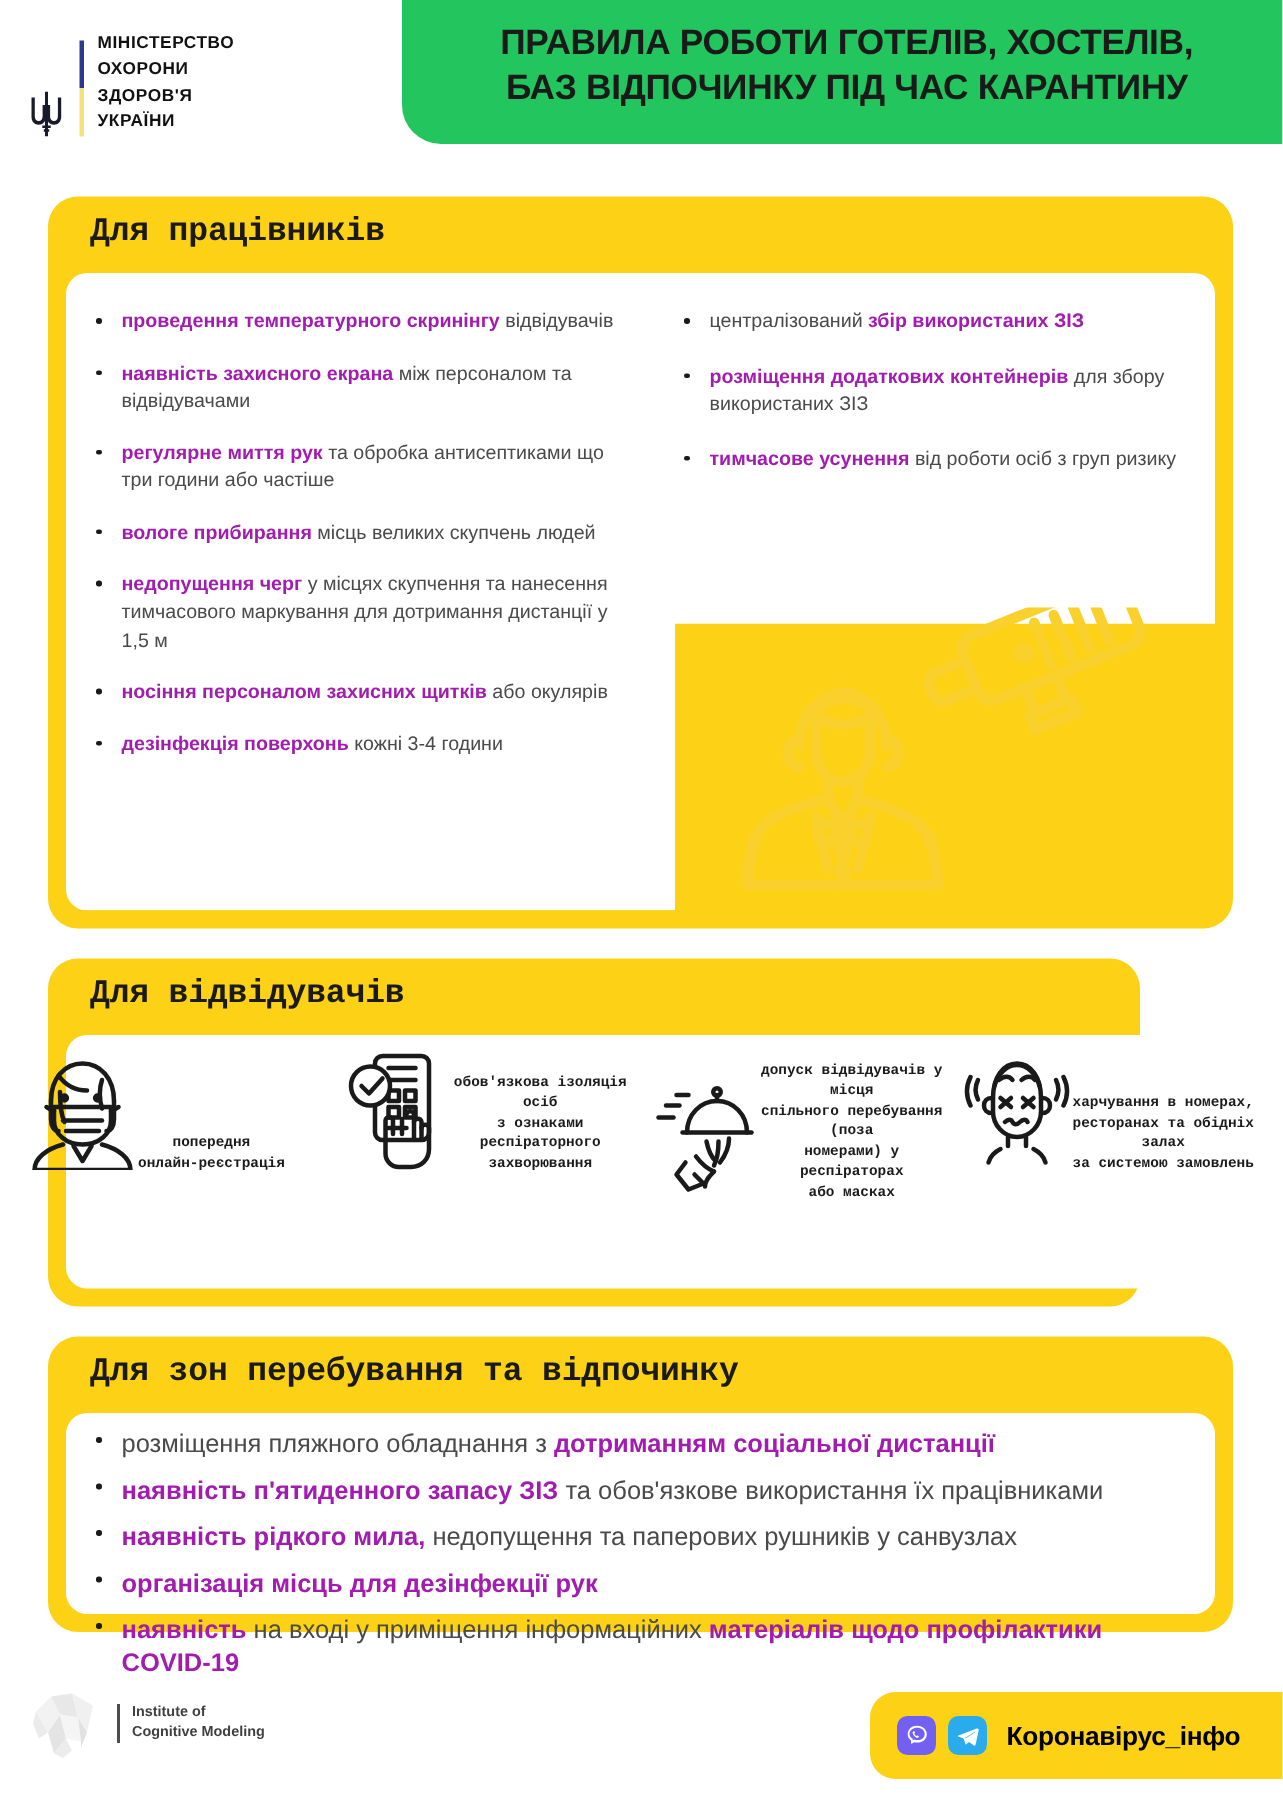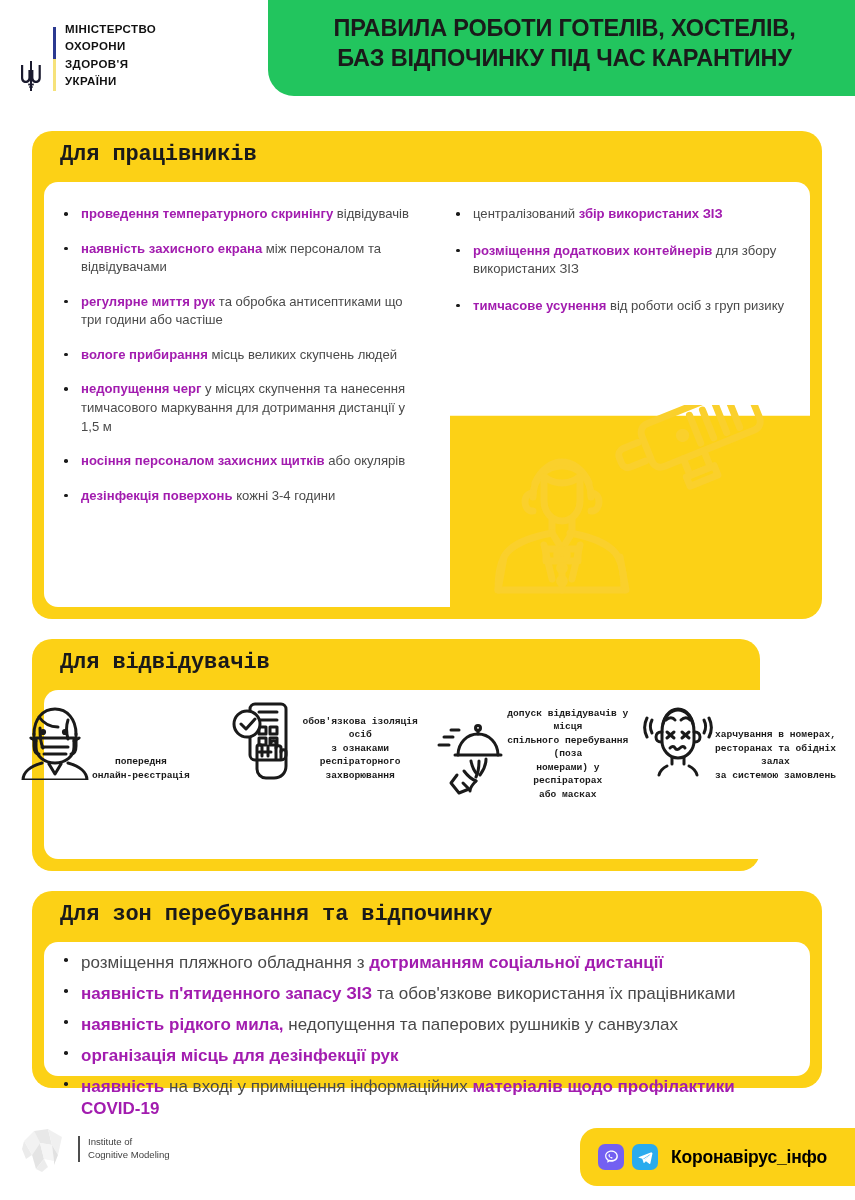--- a/index.html
+++ b/index.html
@@ -270,21 +270,21 @@
   .icm-mark { width: 52px; height: 48px; }
 
   .icm-rule {
     width: 2px;
     height: 26px;
     background: #3a3a3a;
   }
 
   .icm-text {
     font-size: 9.6px;
-    font-weight: normal;
+    font-weight: bold;
     line-height: 1.32;
     color: #2b2b2b;
   }
 
   .contact-badge {
     position: absolute;
     left: 580px;
     top: 1128px;
     width: 300px;
     height: 58px;

